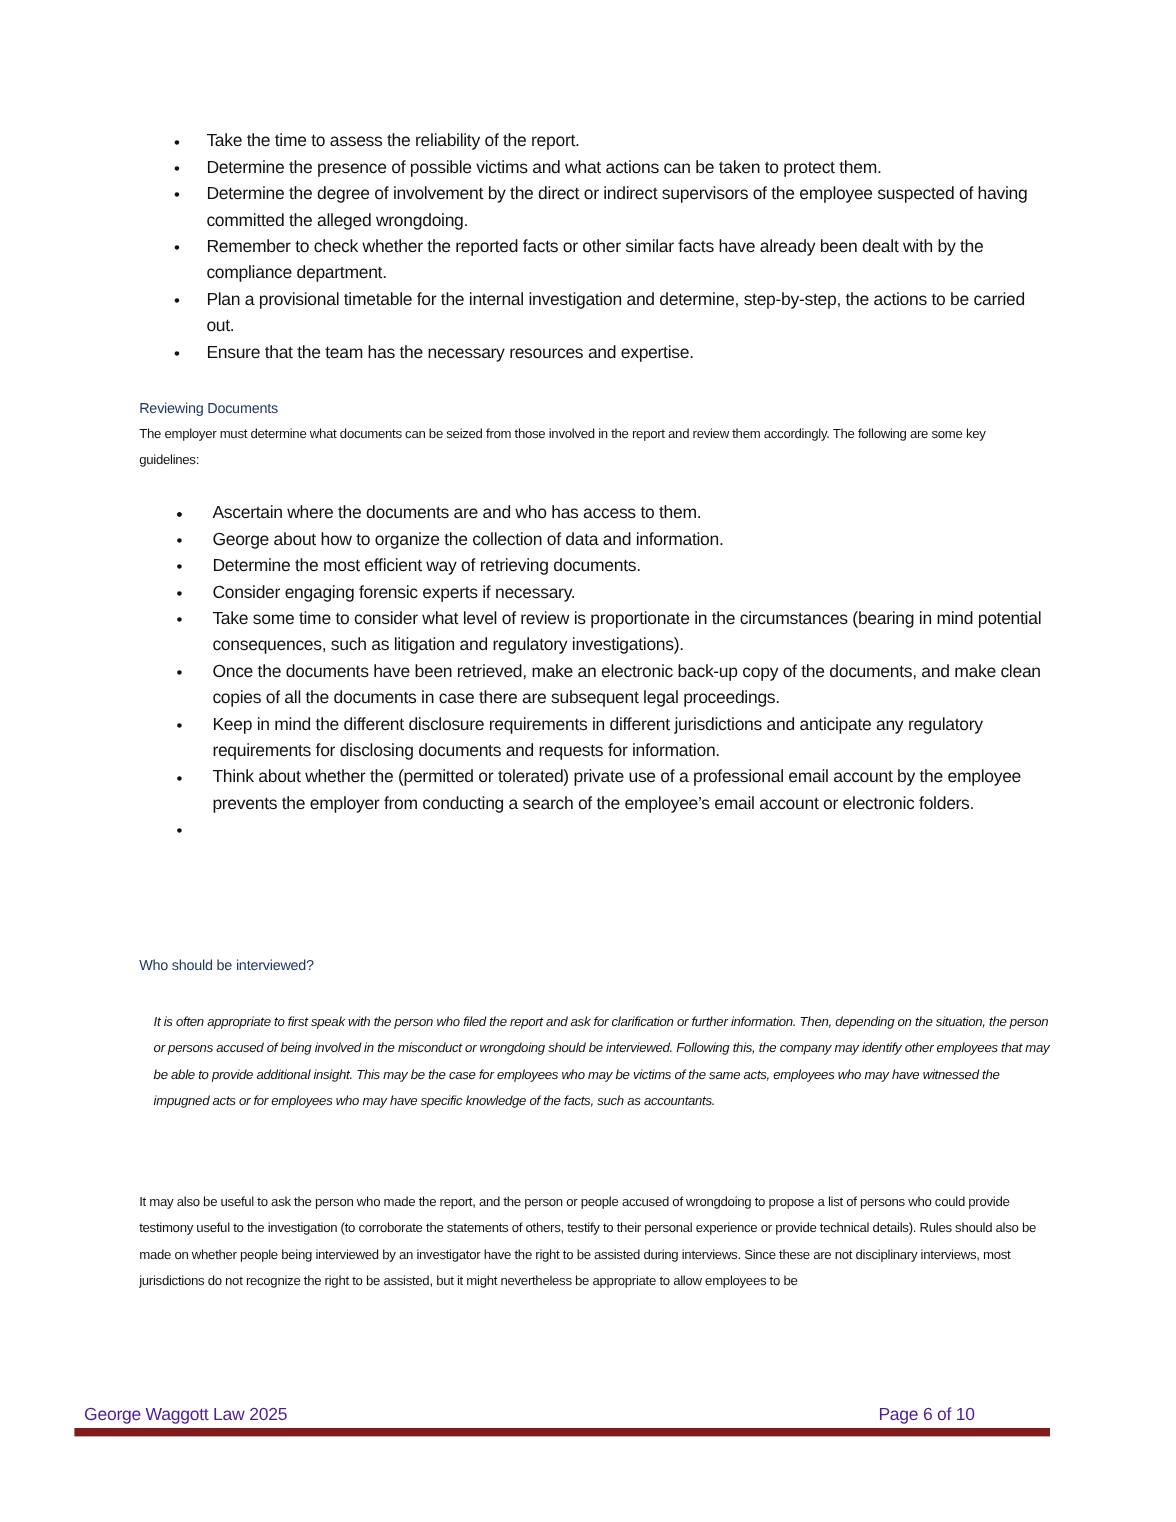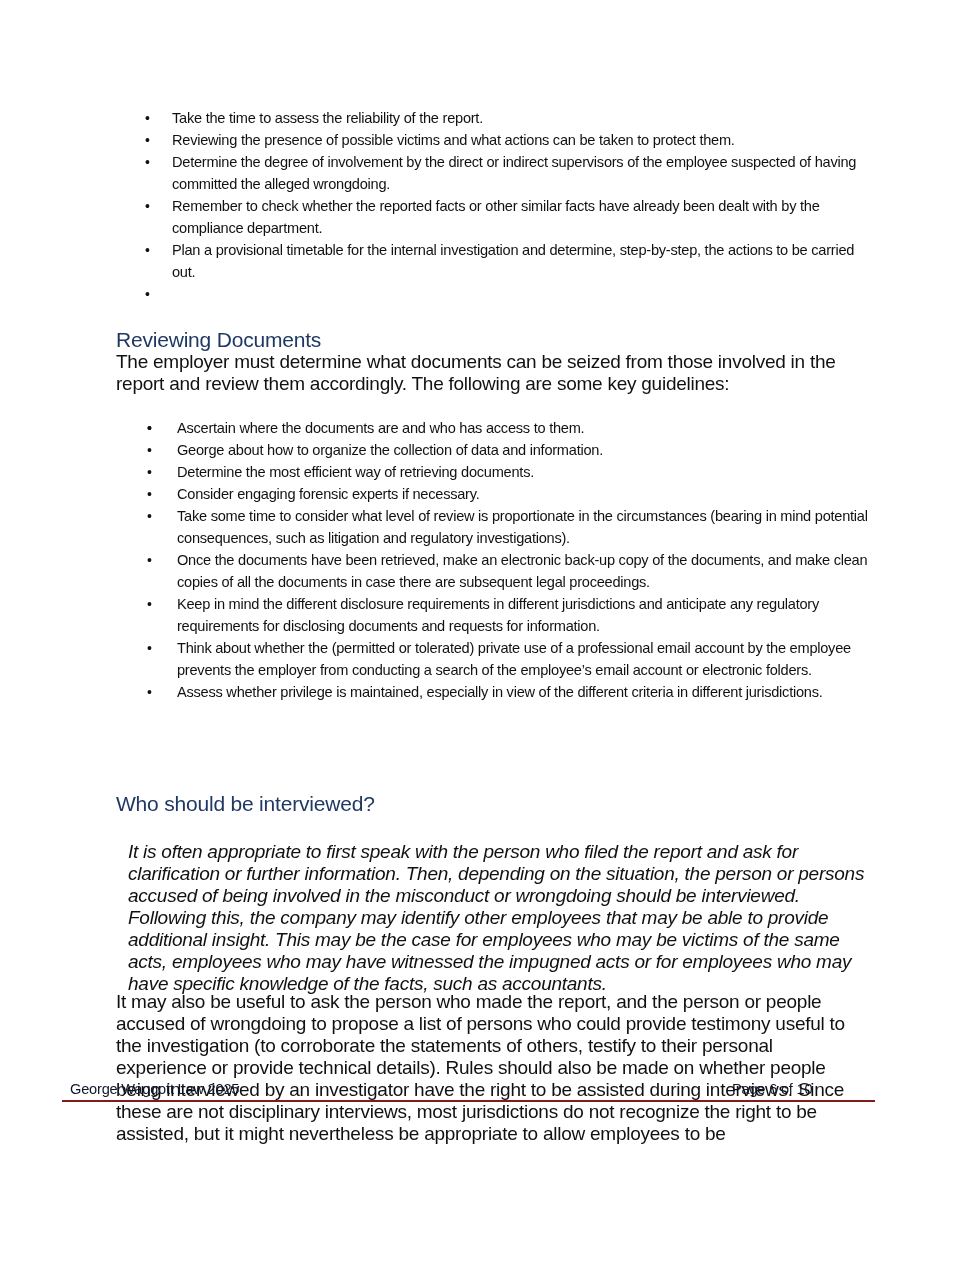--- a/index.html
+++ b/index.html
@@ -22,21 +22,21 @@
       height: 1268px;
       background: #ffffff;
     }
     .content {
       position: absolute;
       left: 116px;
       top: 107px;
       width: 752px;
     }
     .text {
-      font-size: 19px;
+      font-size: 11px;
       line-height: 22px;
       letter-spacing: -0.25px;
       color: #111;
     }
     ul.bullets {
       list-style: none;
       margin: 0;
       padding: 0;
     }
     ul.bullets li {
@@ -51,78 +51,78 @@
       font-size: 14px;
       line-height: 22px;
     }
     ul.list1 li { padding-left: 56px; }
     ul.list1 li .bullet { left: 29px; }
     ul.list2 li { padding-left: 61px; }
     ul.list2 li .bullet { left: 31px; }
 
     .heading {
       color: #1f3864;
-      font-size: 21px;
+      font-size: 12px;
       line-height: 22px;
       letter-spacing: -0.2px;
       font-weight: normal;
       margin: 0;
     }
     #list1 { position: absolute; top: 0; left: 0; width: 752px; }
     #h-review { position: absolute; top: 222px; left: 0; }
     #p-review { position: absolute; top: 244px; left: 0; width: 740px; }
     #list2 { position: absolute; top: 310px; left: 0; width: 752px; }
     #h-who { position: absolute; top: 686px; left: 0; }
     #p-who1 { position: absolute; top: 734px; left: 12px; width: 752px; font-style: italic; }
     #p-who2 { position: absolute; top: 884px; left: 0; width: 752px; }
 
     .footer {
       position: absolute;
       left: 62px;
-      top: 1078px;
+      top: 1168px;
       width: 813px;
       height: 22px;
-      border-bottom: 2px solid #7f1d1d;
+      border-bottom: 7px solid #7f1d1d;
       font-size: 14.6px;
       line-height: 22px;
       letter-spacing: -0.2px;
-      color: #0f172a;
+      color: #4c1d95;
     }
     .footer .left { position: absolute; left: 8px; top: 0; }
     .footer .right { position: absolute; left: 670px; top: 0; text-align: right; }
   </style>
 </head>
 <body>
 
 <div class="page">
   <div class="content">
 
     <ul class="bullets list1" id="list1">
       <li><span class="bullet">•</span><span>Take the time to assess the reliability of the report.</span></li>
-      <li><span class="bullet">•</span><span>Reviewing the presence of possible victims and what actions can be taken to protect them.</span></li>
+      <li><span class="bullet">•</span><span>Determine the presence of possible victims and what actions can be taken to protect them.</span></li>
       <li><span class="bullet">•</span><span>Determine the degree of involvement by the direct or indirect supervisors of the employee suspected of having committed the alleged wrongdoing.</span></li>
       <li><span class="bullet">•</span><span>Remember to check whether the reported facts or other similar facts have already been dealt with by the compliance department.</span></li>
       <li><span class="bullet">•</span><span>Plan a provisional timetable for the internal investigation and determine, step-by-step, the actions to be carried out.</span></li>
-      <li><span class="bullet">•</span></li>
+      <li><span class="bullet">•</span><span>Ensure that the team has the necessary resources and expertise.</span></li>
     </ul>
 
     <h2 class="heading" id="h-review">Reviewing Documents</h2>
     <p class="text" id="p-review" style="margin:0">The employer must determine what documents can be seized from those involved in the report and review them accordingly. The following are some key guidelines:</p>
 
     <ul class="bullets list2" id="list2">
       <li><span class="bullet">•</span></li>
       <li><span class="bullet">•</span><span>Ascertain where the documents are and who has access to them.</span></li>
       <li><span class="bullet">•</span><span>George about how to organize the collection of data and information.</span></li>
       <li><span class="bullet">•</span><span>Determine the most efficient way of retrieving documents.</span></li>
       <li><span class="bullet">•</span><span>Consider engaging forensic experts if necessary.</span></li>
       <li><span class="bullet">•</span><span>Take some time to consider what level of review is proportionate in the circumstances (bearing in mind potential consequences, such as litigation and regulatory investigations).</span></li>
       <li><span class="bullet">•</span><span>Once the documents have been retrieved, make an electronic back-up copy of the documents, and make clean copies of all the documents in case there are subsequent legal proceedings.</span></li>
       <li><span class="bullet">•</span><span>Keep in mind the different disclosure requirements in different jurisdictions and anticipate any regulatory requirements for disclosing documents and requests for information.</span></li>
       <li><span class="bullet">•</span><span>Think about whether the (permitted or tolerated) private use of a professional email account by the employee prevents the employer from conducting a search of the employee’s email account or electronic folders.</span></li>
-      <li><span class="bullet">•</span><span>Assess whether privilege is maintained, especially in view of the different criteria in different jurisdictions.</span></li>
+      <li><span class="bullet">•</span></li>
     </ul>
 
     <h2 class="heading" id="h-who">Who should be interviewed?</h2>
     <p class="text" id="p-who1" style="margin:0">It is often appropriate to first speak with the person who filed the report and ask for clarification or further information. Then, depending on the situation, the person or persons accused of being involved in the misconduct or wrongdoing should be interviewed. Following this, the company may identify other employees that may be able to provide additional insight. This may be the case for employees who may be victims of the same acts, employees who may have witnessed the impugned acts or for employees who may have specific knowledge of the facts, such as accountants.</p>
     <p class="text" id="p-who2" style="margin:0">It may also be useful to ask the person who made the report, and the person or people accused of wrongdoing to propose a list of persons who could provide testimony useful to the investigation (to corroborate the statements of others, testify to their personal experience or provide technical details). Rules should also be made on whether people being interviewed by an investigator have the right to be assisted during interviews. Since these are not disciplinary interviews, most jurisdictions do not recognize the right to be assisted, but it might nevertheless be appropriate to allow employees to be</p>
 
   </div>
 
   <div class="footer">
     <span class="left">George Waggott Law 2025</span>

